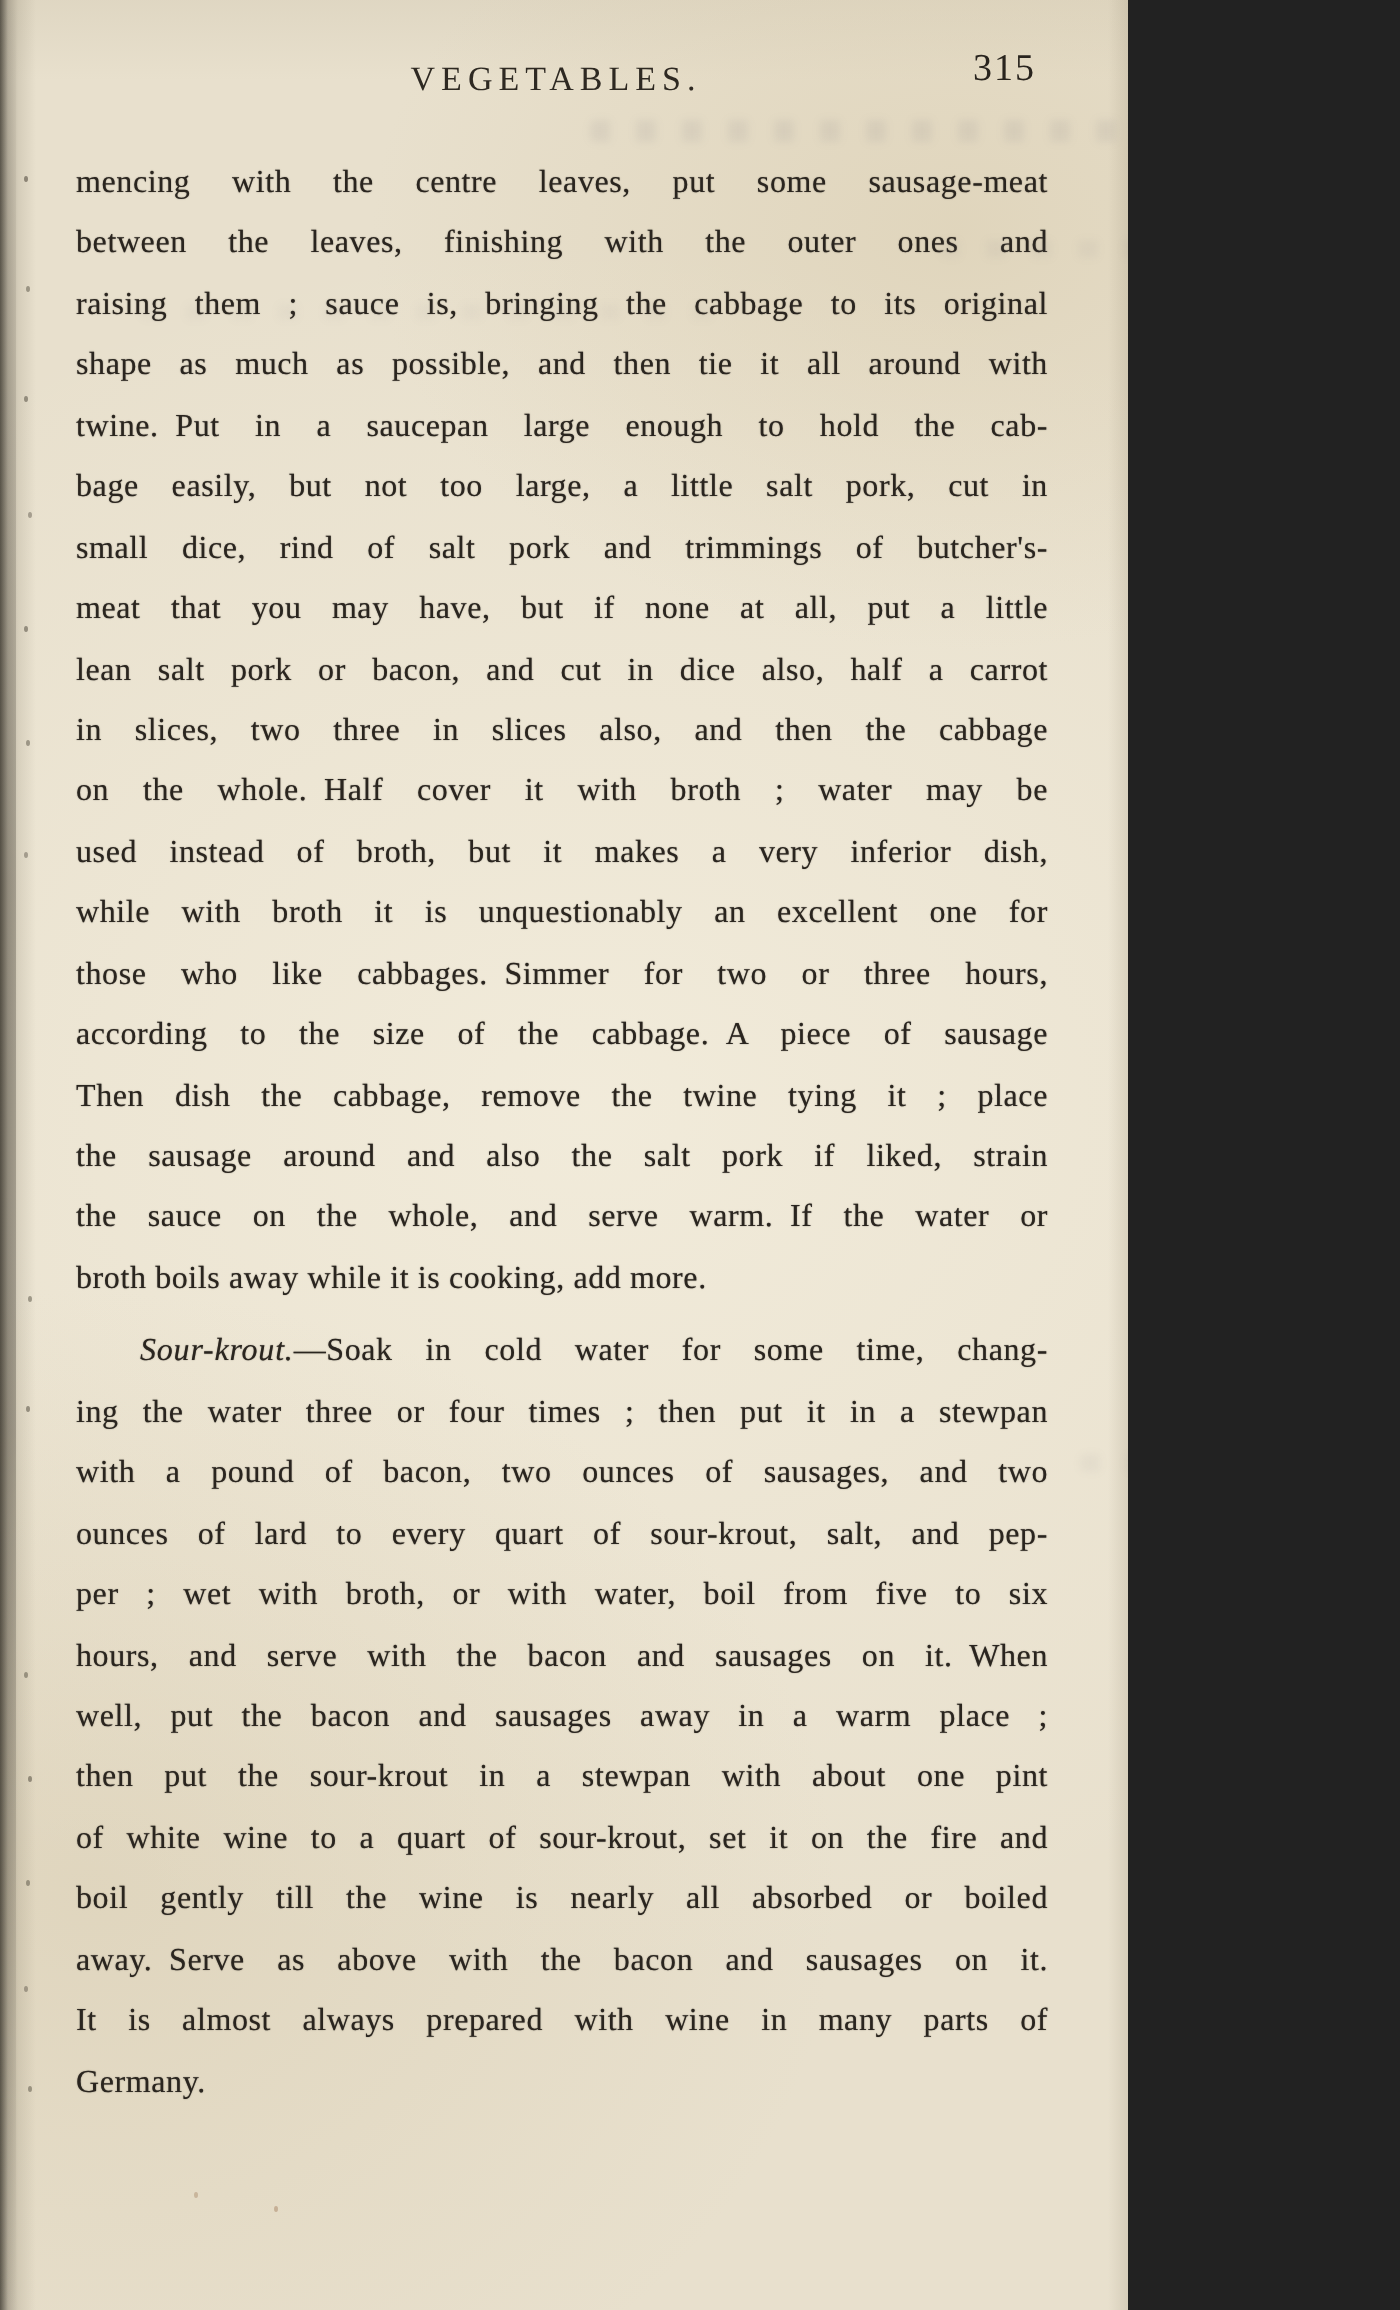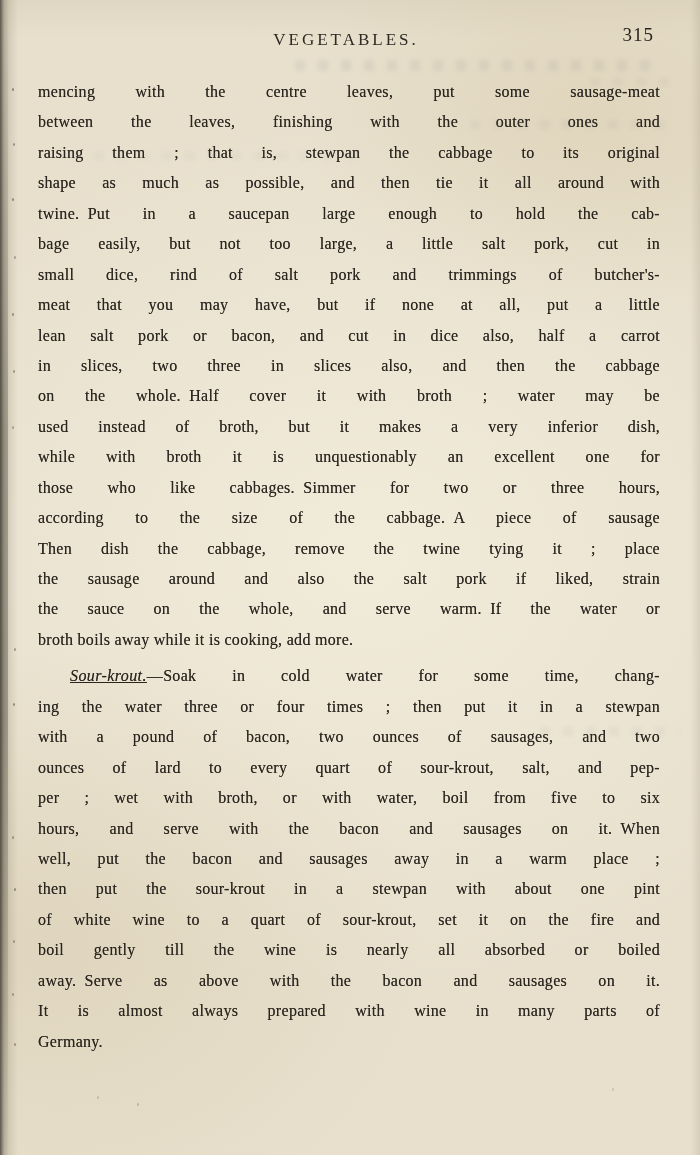--- a/index.html
+++ b/index.html
@@ -1,19 +1,19 @@
 <!DOCTYPE html>
 <html><head>
 <meta charset="utf-8">
 <style>
   html, body { margin: 0; padding: 0; background: #222; }
 
   .scan {
     position: relative;
-    width: 700px;
+    width: 564px;
     height: 1155px;
     overflow: hidden;
     font-family: "Liberation Serif", "DejaVu Serif", serif;
     color: #2a251f;
     background:
       radial-gradient(ellipse 420px 300px at 85% 10%, rgba(214,200,168,0.45), transparent 70%),
       radial-gradient(ellipse 520px 420px at 8% 82%, rgba(208,194,162,0.35), transparent 72%),
       radial-gradient(ellipse 680px 560px at 52% 48%, rgba(249,244,229,0.55), transparent 78%),
       linear-gradient(180deg, rgba(170,158,130,0.14), rgba(170,158,130,0) 40px),
       #e8e0cd;
@@ -69,21 +69,21 @@
     -moz-text-align-last: justify;
     white-space: normal;
     text-shadow: 0 0 0.6px rgba(42,37,31,0.65);
   }
   .text-line.last-line {
     text-align-last: left;
     -moz-text-align-last: left;
   }
   .text-line.indented { text-indent: 32px; }
   .text-line.para-start { margin-top: 6px; }
-  .text-line i { font-style: italic; letter-spacing: 0.4px; text-decoration: underline; }
+  .text-line i { font-style: italic; letter-spacing: 0.4px; }
 
   
   .ghost {
     position: absolute; pointer-events: none;
     background: repeating-linear-gradient(90deg,
       rgba(122,118,126,0.20) 0 10px, rgba(122,118,126,0) 10px 23px);
     filter: blur(2.2px); opacity: 0.55; border-radius: 3px;
   }
   .g1 { left: 295px; top: 60px;  width: 365px; height: 11px; }
   .g2 { left: 470px; top: 120px; width: 195px; height: 9px; opacity: 0.35; }
@@ -116,21 +116,21 @@
   <div class="edge-right"></div>
 
   <div class="running-head">
     <span class="title">VEGETABLES.</span>
     <span class="pagenum">315</span>
   </div>
 
   <div class="page-body">
       <div class="text-line">mencing with the centre leaves, put some sausage-meat</div>
       <div class="text-line">between the leaves, finishing with the outer ones and</div>
-      <div class="text-line">raising them ; that is, stewpan the cabbage to its original</div>
+      <div class="text-line">raising them ; sauce is, bringing the cabbage to its original</div>
       <div class="text-line">shape as much as possible, and then tie it all around with</div>
       <div class="text-line">twine. Put in a saucepan large enough to hold the cab-</div>
       <div class="text-line">bage easily, but not too large, a little salt pork, cut in</div>
       <div class="text-line">small dice, rind of salt pork and trimmings of butcher's-</div>
       <div class="text-line">meat that you may have, but if none at all, put a little</div>
       <div class="text-line">lean salt pork or bacon, and cut in dice also, half a carrot</div>
       <div class="text-line">in slices, two three in slices also, and then the cabbage</div>
       <div class="text-line">on the whole. Half cover it with broth ; water may be</div>
       <div class="text-line">used instead of broth, but it makes a very inferior dish,</div>
       <div class="text-line">while with broth it is unquestionably an excellent one for</div>

